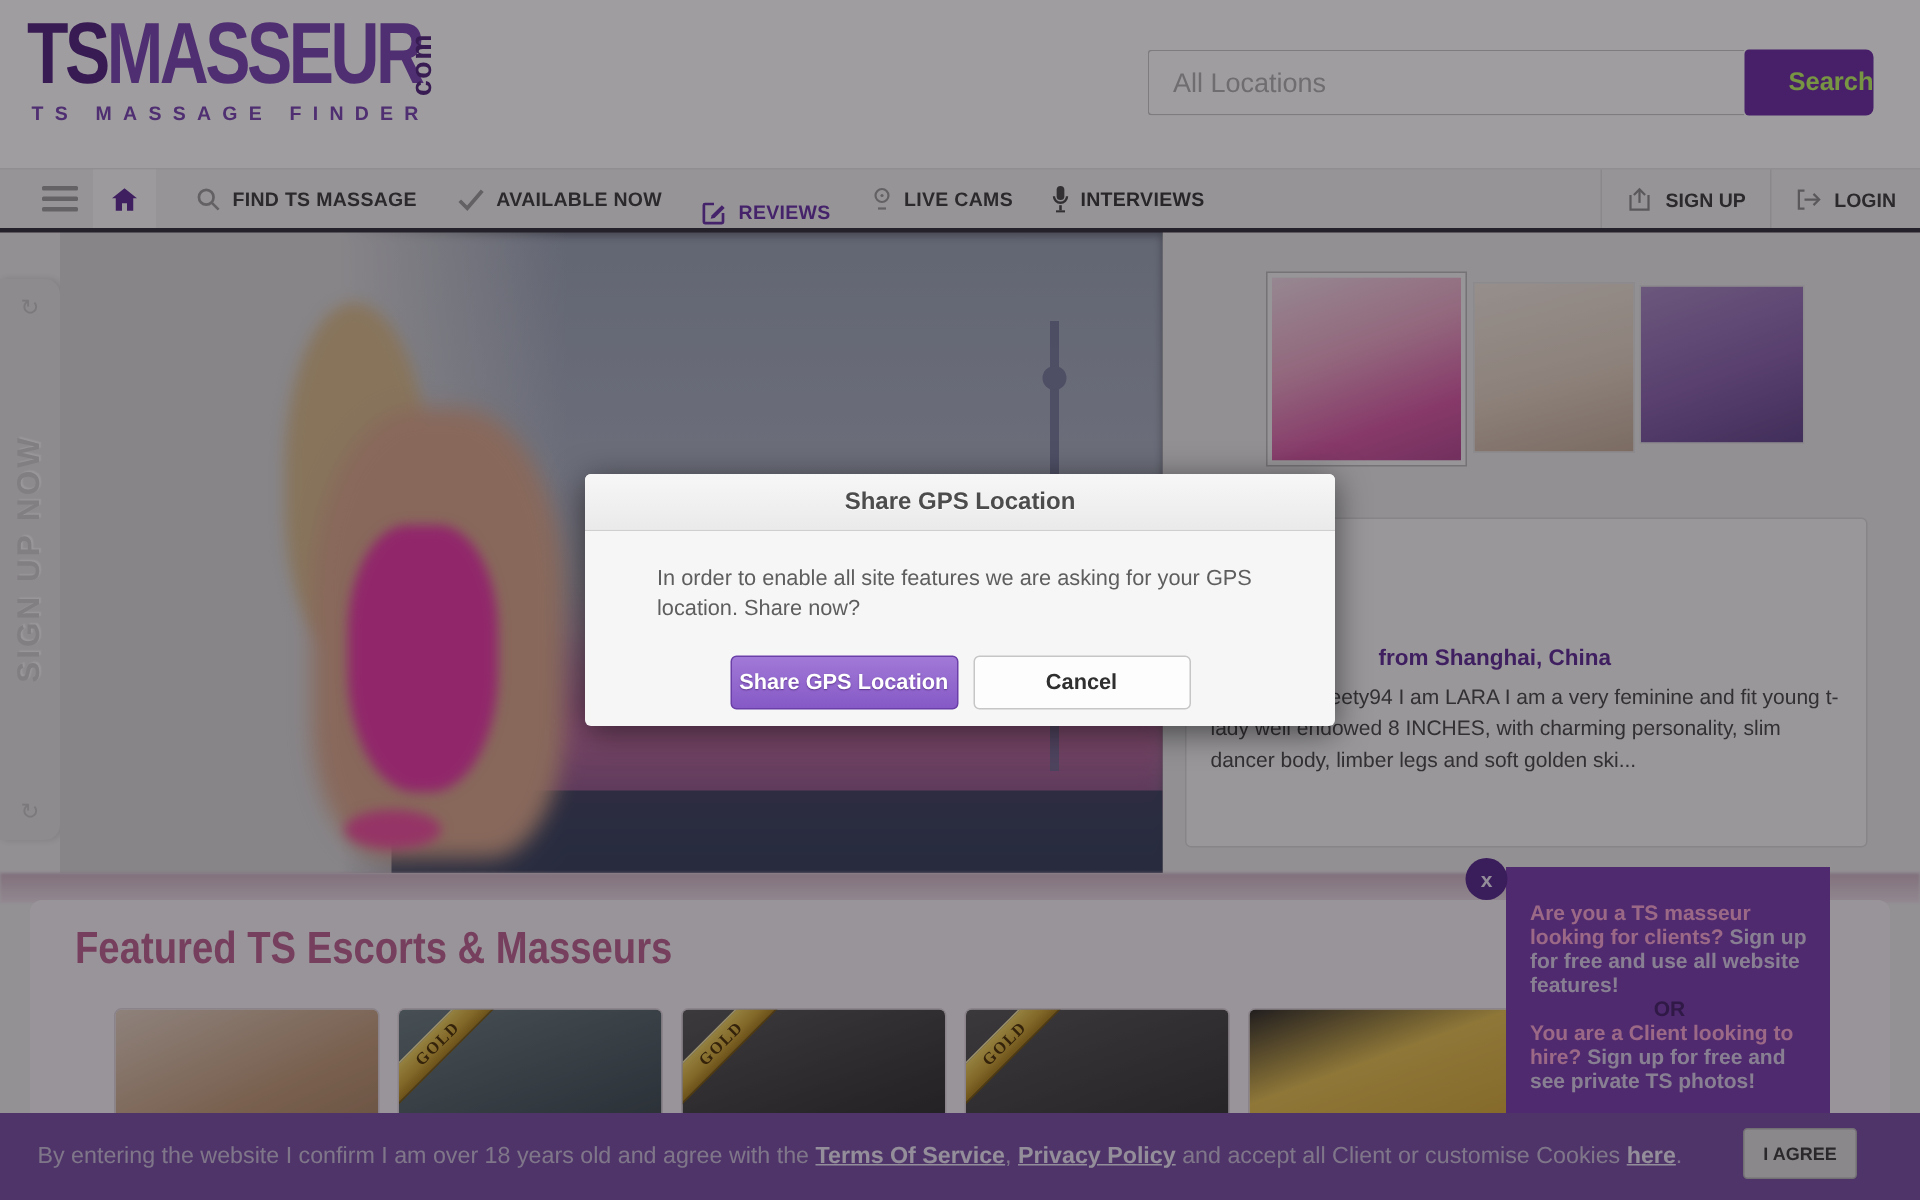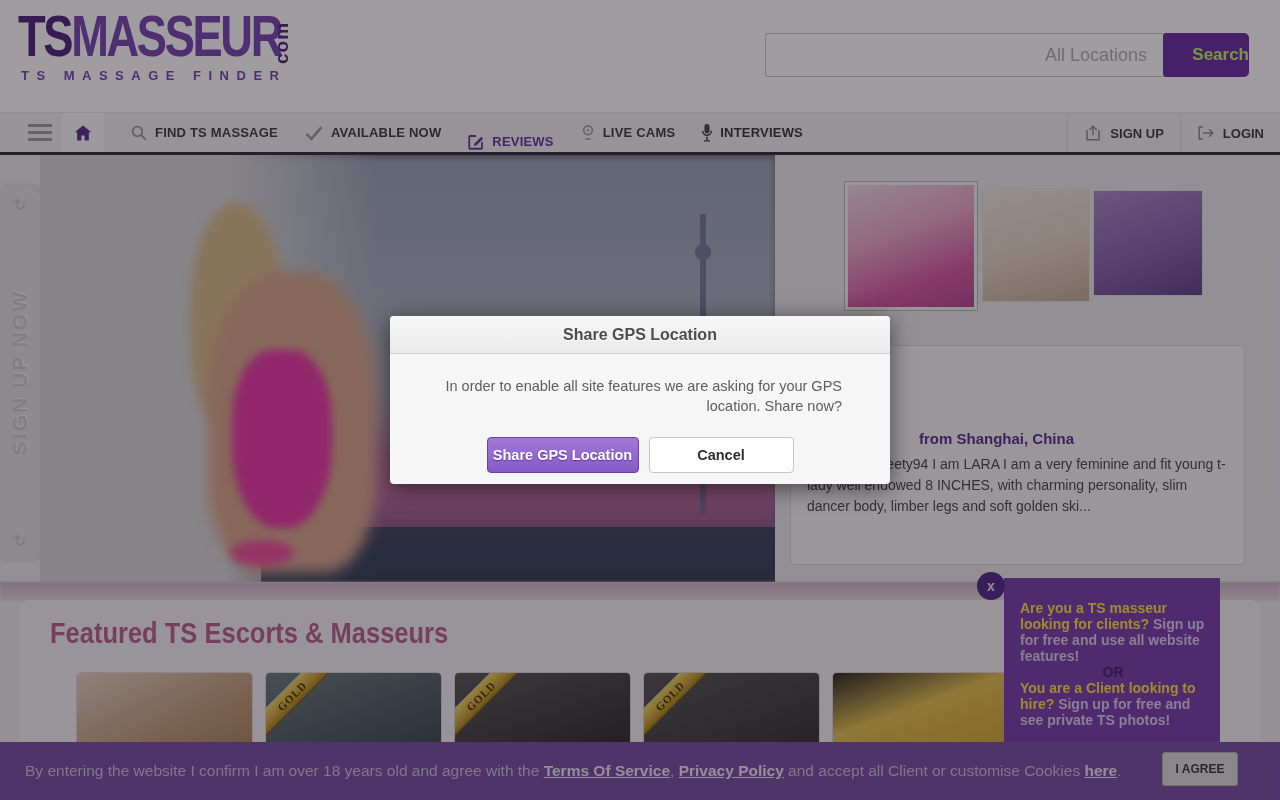--- a/index.html
+++ b/index.html
@@ -11,21 +11,21 @@
   .header { position:absolute; left:0; top:0; width:1280px; height:112px; background:#fff; z-index:2; }
   .logo { position:absolute; left:18px; top:8px; cursor:pointer; }
   .logo-row { display:flex; align-items:flex-start; }
   .logo-word { font-size:58px; font-weight:bold; letter-spacing:-3px; transform:scaleX(0.78); transform-origin:left top; line-height:0.95; white-space:nowrap; }
   .logo-ts { color:#53277e; }
   .logo-masseur { color:#7a49b2; }
   .logo-tld { writing-mode:vertical-rl; transform:rotate(180deg) scaleX(1); font-size:19px; font-weight:bold; color:#53277e; height:54px; margin-left:-84px; margin-top:2px; letter-spacing:1px; }
   .logo-tagline { font-size:13px; font-weight:bold; color:#7a49b2; letter-spacing:7.5px; margin-top:4px; padding-left:3px; white-space:nowrap; }
 
   .search-wrap { position:absolute; left:765px; top:33px; width:496px; height:44px; display:flex; }
-  .search-input { width:398px; height:44px; border:1px solid #c9c9c9; border-right:none; border-radius:3px 0 0 3px; padding:0 16px; font-size:18px; color:#555; background:#fff; outline:none; font-family:"Liberation Sans",sans-serif;text-align:right; }
+  .search-input { width:398px; height:44px; border:1px solid #c9c9c9; border-right:none; border-radius:3px 0 0 3px; padding:0 16px; font-size:18px; color:#555; background:#fff; outline:none; font-family:"Liberation Sans",sans-serif; }
   .search-input::placeholder { color:#b0b0b0; }
   .search-btn { width:86px; height:44px; background:#6d30a4; color:#bef264; border:none; border-radius:3px 5px 5px 3px; font-size:17px; font-weight:bold; cursor:pointer; font-family:"Liberation Sans",sans-serif;text-align:right; }
 
   
   .nav { position:absolute; left:0; top:112px; width:1280px; height:40px; background:#f2f1f2; border-top:1px solid #e6e6e6; display:flex; align-items:center; z-index:2; }
   .nav-burger { width:24px; height:17px; margin-left:28px; display:flex; flex-direction:column; justify-content:space-between; cursor:pointer; }
   .nav-burger span { display:block; height:3px; background:#9d9d9d; border-radius:1px; }
   .nav-home { width:42px; height:40px; margin-left:10px; background:#fbfbfb; display:flex; align-items:center; justify-content:center; cursor:pointer; }
   .nav-item { display:flex; align-items:center; gap:7px; margin-left:26px; font-size:13px; font-weight:bold; color:#3f3f3f; letter-spacing:0.2px; cursor:pointer; white-space:nowrap; }
   .nav-item .ic { display:flex; align-items:center; color:#9b9b9b; }
@@ -80,35 +80,35 @@
   .card-3 { left:434px; } .card-3 .ph { background:linear-gradient(160deg,#5a5a5a 0%,#393939 50%,#1f1f1f 100%); }
   .card-4 { left:623px; } .card-4 .ph { background:linear-gradient(160deg,#585858 0%,#3b3b3b 55%,#232323 100%); }
   .card-5 { left:812px; } .card-5 .ph { background:linear-gradient(160deg,#2e2c28 0%,#e4c053 30%,#d2a83a 65%,#9d7c22 100%); }
   .ribbon-box { position:absolute; left:0; top:0; width:64px; height:64px; overflow:hidden; }
   .ribbon { position:absolute; left:-26px; top:13px; width:104px; transform:rotate(-45deg); background:linear-gradient(180deg,#edd060 0%,#cfa739 60%,#ab821f 100%); border-top:1px solid #f7e9a8; border-bottom:1px solid #7c5c12; text-align:center; font-size:11px; font-weight:bold; color:#4d3306; letter-spacing:1px; padding:3px 0; font-family:"Liberation Serif",serif; }
 
   
   .promo { position:absolute; left:1004px; top:578px; width:216px; height:190px; background:#7b40ae; padding:22px 14px 12px 16px; z-index:5; }
   .promo-close { position:absolute; left:-27px; top:-6px; width:28px; height:28px; border-radius:50%; background:#582a8c; color:#ece5f5; font-size:14px; font-weight:bold; display:flex; align-items:center; justify-content:center; cursor:pointer; }
   .promo-text { font-size:14px; font-weight:bold; line-height:16px; }
-  .promo-text .dk { color:#fde047; }
+  .promo-text .dk { color:#f9a8d4; }
   .promo-text .lt { color:#d9cfe8; cursor:pointer; }
   .promo-or { text-align:center; color:#46246b; font-weight:bold; font-size:14px; line-height:16px; }
 
   
   .cookiebar { position:absolute; left:0; top:742px; width:1280px; height:58px; background:#7b51a6; z-index:6; display:flex; align-items:center; }
   .cookie-text { font-size:15.5px; color:#cabfd9; margin-left:25px; }
   .cookie-text .lnk { color:#ece6f4; font-weight:bold; text-decoration:underline; cursor:pointer; }
   .agree-btn { position:absolute; right:42px; top:10px; width:76px; height:34px; background:#dcdcdc; border:1px solid #b5b5b5; border-radius:3px; font-size:12px; font-weight:bold; color:#3d3d3d; cursor:pointer; font-family:"Liberation Sans",sans-serif; }
 
   
   .overlay { position:absolute; left:0; top:0; width:1280px; height:800px; background:rgba(14,10,18,0.40); z-index:10; }
   .modal { position:absolute; left:390px; top:316px; width:500px; height:168px; background:#f6f6f6; border-radius:4px; box-shadow:0 4px 22px rgba(0,0,0,0.55); z-index:11; }
   .modal-header { height:38px; background:linear-gradient(180deg,#f7f7f7 0%,#eaeaea 100%); border-bottom:1px solid #cfcfcf; border-radius:4px 4px 0 0; display:flex; align-items:center; justify-content:center; font-size:16px; font-weight:bold; color:#4c4c4c; text-shadow:0 1px 0 #fff; }
-  .modal-body { padding:22px 48px 0; text-align:right; font-size:14.5px; line-height:20px; color:#5e5e5e; }
+  .modal-body { padding:22px 48px 0; text-align:left; font-size:14.5px; line-height:20px; color:#5e5e5e; }
   .modal-actions { display:flex; justify-content:center; gap:10px; margin-top:21px; }
   .btn-confirm { width:152px; height:36px; background:linear-gradient(180deg,#a179d7 0%,#8659c6 100%); border:1px solid #6a3fa8; border-radius:4px; color:#fff; font-size:14.5px; font-weight:bold; text-shadow:0 1px 1px rgba(60,20,100,0.6); cursor:pointer; font-family:"Liberation Sans",sans-serif; }
   .btn-cancel { width:145px; height:36px; background:#fdfdfd; border:1px solid #c6c6c6; border-radius:4px; color:#2f2f2f; font-size:14.5px; font-weight:bold; cursor:pointer; font-family:"Liberation Sans",sans-serif; }
 
   svg { display:block; }
 </style>
 </head>
 <body>
 
 <div id="stage">

